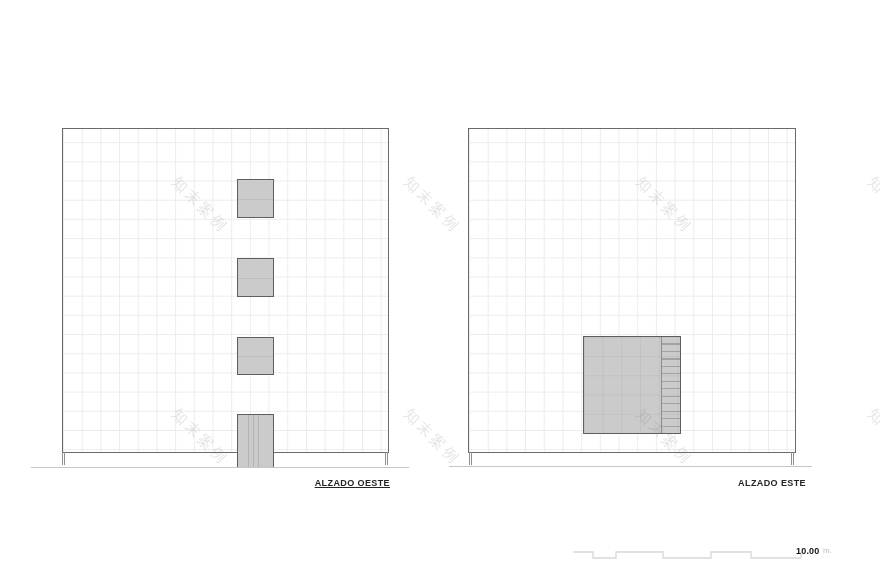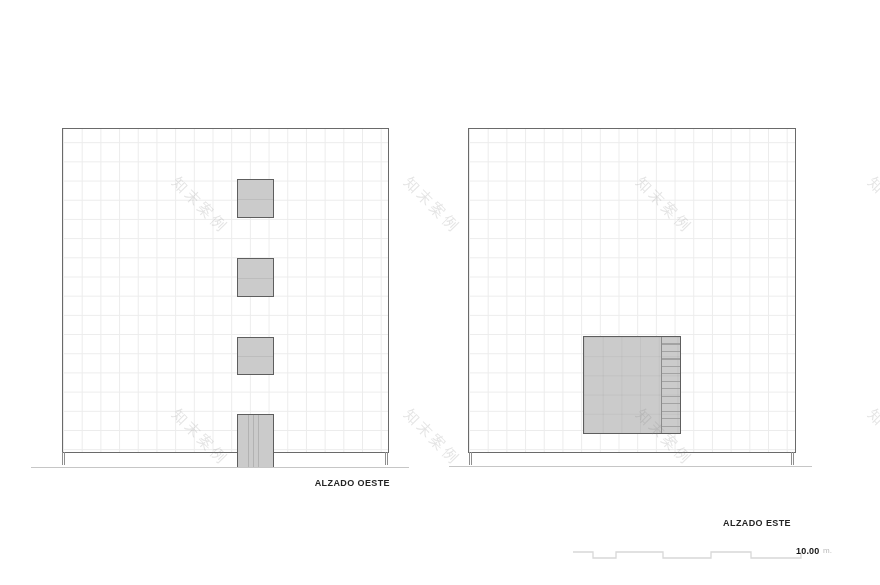--- a/index.html
+++ b/index.html
@@ -77,22 +77,22 @@
   .ground { position:absolute; height:1px; background:#c6c6c6; }
   .ground-west { left:31px;  top:467px; width:378px; }
   .ground-east { left:449px; top:466px; width:363px; }
 
   
   .elev-label {
     position:absolute; top:478px;
     font-size:9px; font-weight:bold; letter-spacing:0.4px; color:#242424;
     white-space:nowrap;
   }
-  .label-west { right:490px; }
-  .label-east { right:89px;margin-top:40px; }
+  .label-west { right:490px;text-decoration:underline; }
+  .label-east { right:74px; }
 
   
   .scalebar { position:absolute; left:572px; top:549px; width:232px; height:16px; }
   .scale-value {
     position:absolute; left:796px; top:546px;
     font-size:9px; font-weight:bold; color:#161616; letter-spacing:0.2px;
   }
   .scale-unit {
     position:absolute; left:823px; top:546px;
     font-size:8px; color:#bababa;

